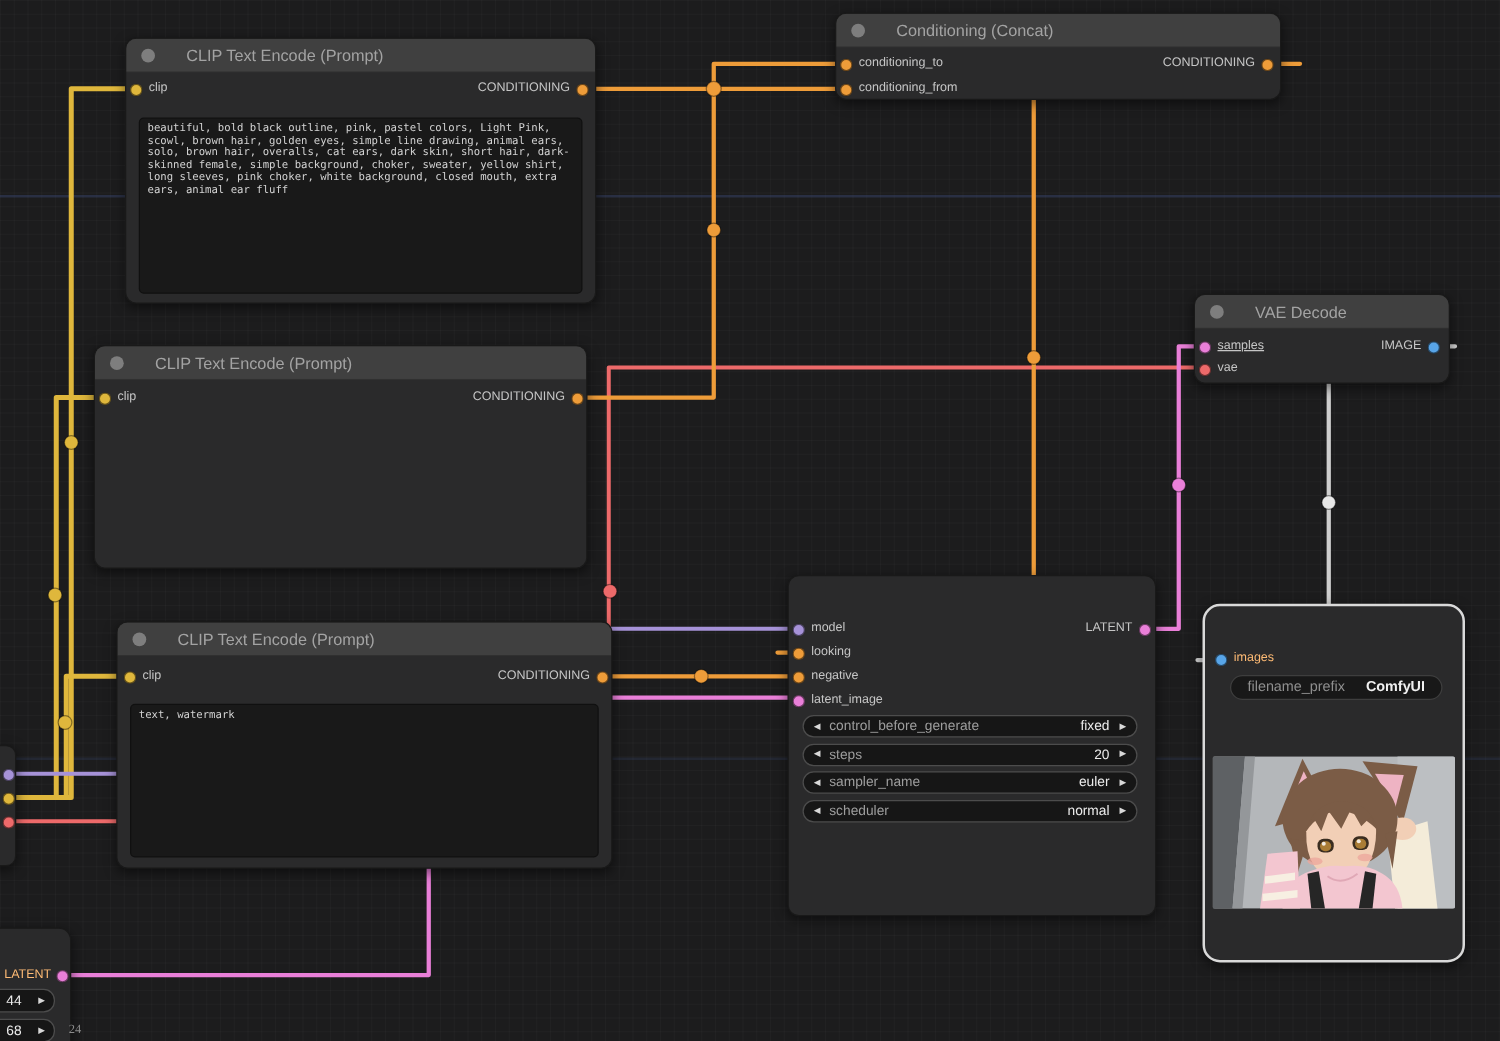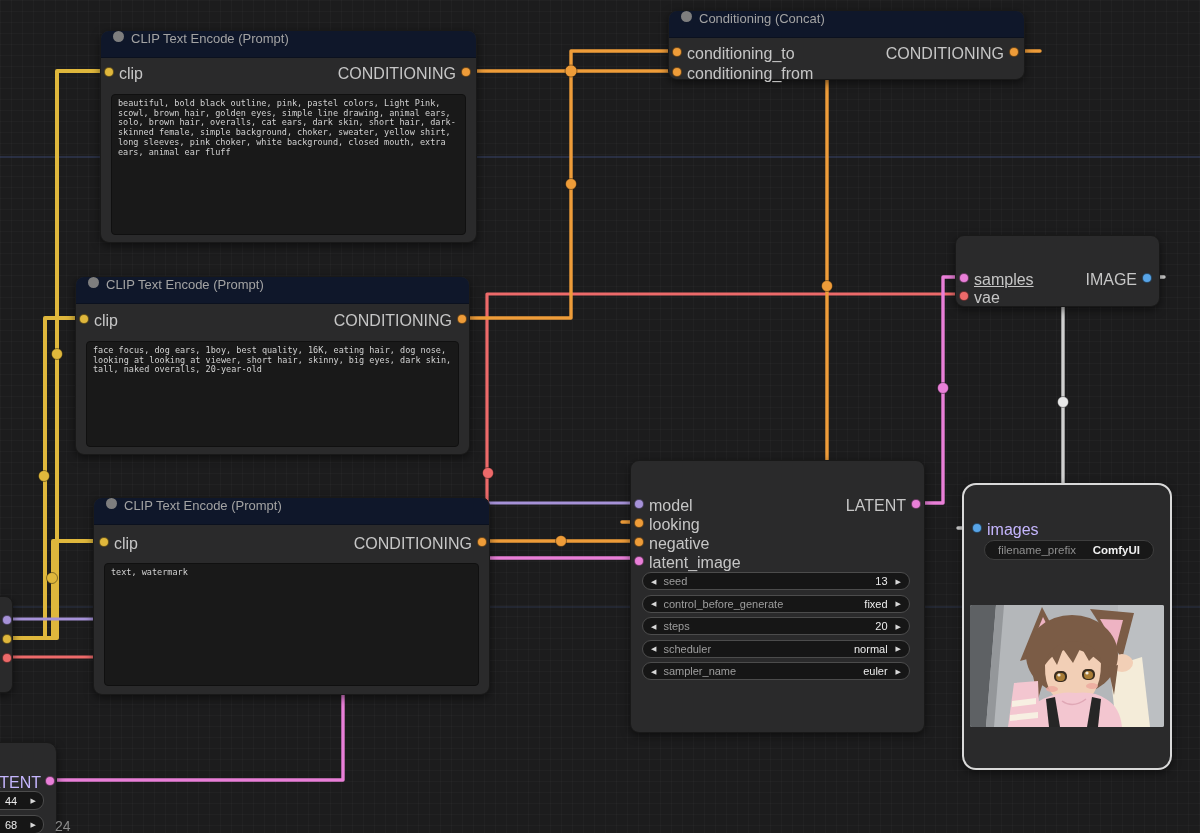--- a/index.html
+++ b/index.html
@@ -9,46 +9,46 @@
     background-image:
       linear-gradient(rgba(255,255,255,.022) 1px, transparent 1px),
       linear-gradient(90deg, rgba(255,255,255,.022) 1px, transparent 1px);
     background-size:11px 11px;
     font-family:"Liberation Sans", sans-serif;
   }
   .faintline{position:absolute;left:0;width:1200px;height:2px;background:rgba(62,80,128,.38);}
   #wires{position:absolute;left:0;top:0;pointer-events:none;}
   .node{position:absolute;background:#2a2a2b;border:1px solid #191919;border-radius:9px;
         box-shadow:0 3px 9px rgba(0,0,0,.5);box-sizing:border-box;}
-  .node-title{height:26px;display:flex;gap:7px;padding:0 12px;
-        background:#0f172a;border-radius:8px 8px 0 0;border-bottom:1px solid rgba(0,0,0,.25);}
+  .node-title{height:26px;display:flex;align-items:center;gap:25px;padding:0 12px;
+        background:#404040;border-radius:8px 8px 0 0;border-bottom:1px solid rgba(0,0,0,.25);}
   .tdot{width:11px;height:11px;border-radius:50%;background:#7e7e7e;flex:0 0 auto;}
   .ttext{font-size:13px;color:#a3a3a3;white-space:nowrap;}
   .dot{position:absolute;width:10px;height:10px;border-radius:50%;border:1px solid rgba(0,0,0,.55);box-sizing:border-box;}
   .c-clip{background:#dfb73c}.c-cond{background:#ee9c39}.c-model{background:#a692d8}
   .c-latent{background:#e97fd8}.c-vae{background:#ed6a6a}.c-image{background:#58a5e8}
-  .plabel{position:absolute;font-size:16px;color:#c6c6c6;white-space:nowrap;}
-  .plabel.dim{color:#c4b5fd;}
+  .plabel{position:absolute;font-size:10px;color:#c6c6c6;white-space:nowrap;}
+  .plabel.dim{color:#fdba74;}
   .prompt{position:absolute;background:#191919;border:1px solid #101010;border-radius:4px;
         color:#d2d2d2;font:8.5px/9.7px "DejaVu Sans Mono", monospace;
         padding:4px 6px;overflow:hidden;white-space:pre-wrap;box-sizing:border-box;}
   .wrow{height:16px;border-radius:9px;background:#161616;border:1px solid #4c4c4c;
         display:flex;align-items:center;padding:0 8px;margin-bottom:4.5px;font-size:11px;box-sizing:content-box;}
   .warr{font-size:7px;color:#d8d8d8;line-height:1;}
   .wlabel{color:#9e9e9e;margin-left:7px;}
   .wvalue{margin-left:auto;color:#ececec;margin-right:8px;}
   .lrow{height:17px;border-radius:9px;background:#161616;border:1px solid #4c4c4c;
         display:flex;align-items:center;justify-content:space-between;
         padding:0 7px 0 48px;margin-bottom:5px;font-size:11px;}
   .lval{color:#ececec;}
   .fpill{position:absolute;height:18px;border-radius:10px;background:#181818;border:1px solid #3e3e3e;
         display:flex;align-items:center;justify-content:space-between;padding:0 13px;font-size:11.5px;}
   .flabel{color:#8f8f8f;}
   .fvalue{color:#f0f0f0;font-weight:bold;}
-  .canvas-label{position:absolute;font-size:14px;color:#8a8a8a;}
+  .canvas-label{position:absolute;font-size:10px;color:#8a8a8a;font-family:Liberation Serif, serif;}
   .preview{position:absolute;border-radius:2px;overflow:hidden;}
 </style>
 </head>
 <body>
 
 <div class="faintline" style="top:156px"></div>
 <div class="faintline" style="top:606px;background:rgba(62,80,128,.22)"></div>
 
 <svg id="wires" width="1200" height="833">
   <g fill="none" stroke-linejoin="round" stroke-linecap="round">
@@ -107,21 +107,20 @@
 
 <div class="node" style="left:75px;top:276px;width:395px;height:179px;">
   <div class="node-title">
     <span class="tdot"></span>
     <span class="ttext">CLIP Text Encode (Prompt)</span>
   </div>
   <span class="dot c-clip" style="left:3px;top:37px;"></span>
   <span class="plabel" style="left:18px;top:35px;">clip</span>
   <span class="dot c-cond" style="right:2px;top:37px;"></span>
   <span class="plabel" style="right:17px;top:35px;">CONDITIONING</span>
-  <div class="prompt" style="left:10px;top:64px;right:10px;height:106px;">face focus, dog ears, 1boy, best quality, 16K, eating hair, dog nose, looking at looking at viewer, short hair, skinny, big eyes, dark skin, tall, naked overalls, 20-year-old</div>
 </div>
 
 <div class="node" style="left:93px;top:497px;width:397px;height:198px;">
   <div class="node-title">
     <span class="tdot"></span>
     <span class="ttext">CLIP Text Encode (Prompt)</span>
   </div>
   <span class="dot c-clip" style="left:5px;top:39px;"></span>
   <span class="plabel" style="left:20px;top:37px;">clip</span>
   <span class="dot c-cond" style="right:2px;top:39px;"></span>
@@ -149,52 +148,50 @@
   <span class="plabel" style="left:18px;top:55px;">looking</span>
   <span class="dot c-cond" style="left:3px;top:76px;"></span>
   <span class="plabel" style="left:18px;top:74px;">negative</span>
   <span class="dot c-latent" style="left:3px;top:95px;"></span>
   <span class="plabel" style="left:18px;top:93px;">latent_image</span>
   <span class="dot c-latent" style="right:3px;top:38px;"></span>
   <span class="plabel" style="right:18px;top:36px;">LATENT</span>
   <div id="ksampler-widgets" style="position:absolute;left:11px;right:14px;top:111px;">
       <div class="wrow">
         <span class="warr">◀</span>
-        <span class="wlabel">seed</span>
-        <span class="wvalue">13</span>
-        <span class="warr">▶</span>
-      </div>
-      <div class="wrow">
-        <span class="warr">◀</span>
         <span class="wlabel">control_before_generate</span>
         <span class="wvalue">fixed</span>
         <span class="warr">▶</span>
       </div>
       <div class="wrow">
         <span class="warr">◀</span>
         <span class="wlabel">steps</span>
         <span class="wvalue">20</span>
         <span class="warr">▶</span>
       </div>
       <div class="wrow">
         <span class="warr">◀</span>
+        <span class="wlabel">sampler_name</span>
+        <span class="wvalue">euler</span>
+        <span class="warr">▶</span>
+      </div>
+      <div class="wrow">
+        <span class="warr">◀</span>
         <span class="wlabel">scheduler</span>
         <span class="wvalue">normal</span>
         <span class="warr">▶</span>
       </div>
-      <div class="wrow">
-        <span class="warr">◀</span>
-        <span class="wlabel">sampler_name</span>
-        <span class="wvalue">euler</span>
-        <span class="warr">▶</span>
-      </div>
     </div>
 </div>
 
 <div class="node" style="left:955px;top:235px;width:205px;height:72px;">
+  <div class="node-title">
+    <span class="tdot"></span>
+    <span class="ttext">VAE Decode</span>
+  </div>
   <span class="dot c-latent" style="left:3px;top:37px;"></span>
   <span class="plabel" style="left:18px;top:35px;text-decoration:underline;">samples</span>
   <span class="dot c-vae" style="left:3px;top:55px;"></span>
   <span class="plabel" style="left:18px;top:53px;">vae</span>
   <span class="dot c-image" style="right:7px;top:37px;"></span>
   <span class="plabel" style="right:22px;top:35px;">IMAGE</span>
 </div>
 
 <div class="node" style="left:962px;top:483px;width:210px;height:287px;border:2px solid #d9d9d9;border-radius:14px;">
   <span class="dot c-image" style="left:8px;top:38px;"></span>

